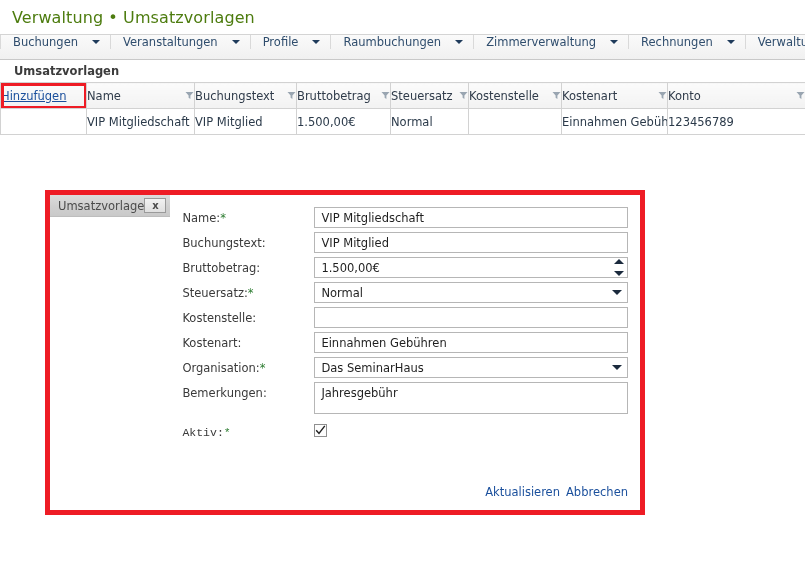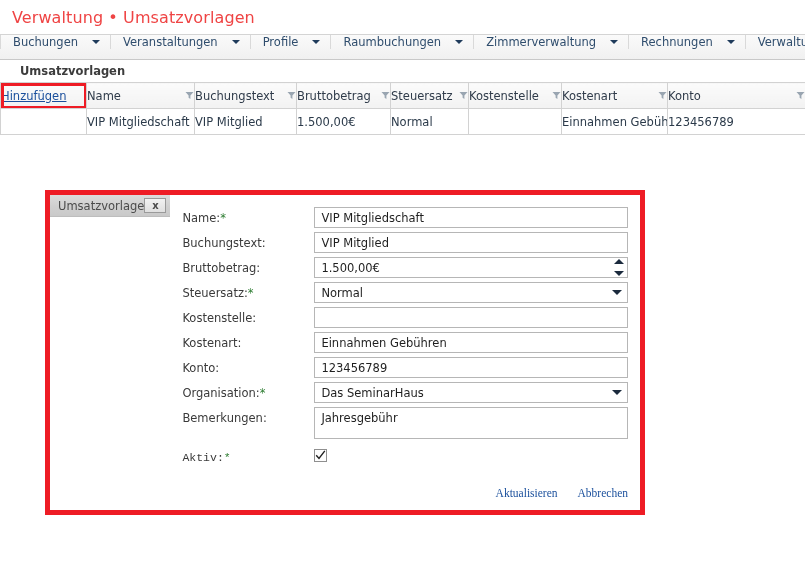--- a/index.html
+++ b/index.html
@@ -21,21 +21,21 @@
   .page-header {
     height: 34px;
     display: flex;
     align-items: center;
     padding-left: 12px;
     box-sizing: border-box;
     background: #ffffff;
   }
   .page-title {
     font-size: 16px;
-    color: #ef4444;
+    color: #4d7c0f;
     font-weight: normal;
     letter-spacing: .1px;
     white-space: nowrap;
   }
 
   
   .menubar {
     height: 26px;
     background: linear-gradient(to bottom, #fafafa 0%, #f0f0f0 100%);
     border-top: 1px solid #d4d4d4;
@@ -63,21 +63,21 @@
     border-right: 4px solid transparent;
     border-top: 4px solid #1f3b5b;
     margin-left: 14px;
   }
 
   
   .section-caption {
     height: 22px;
     display: flex;
     align-items: center;
-    padding-left: 20px;
+    padding-left: 14px;
     font-size: 11.5px;
     font-weight: bold;
     color: #3c3c3c;
     background: #ffffff;
     box-sizing: border-box;
     text-align: right;
   }
 
   
   .grid {
@@ -275,22 +275,21 @@
     margin-top: 3px;
     cursor: pointer;
     box-sizing: border-box;
   }
   .check-row { align-items: center; font-family: Liberation Mono, monospace; }
   .dialog-actions {
     position: absolute;
     right: 12px;
     bottom: 11px;
     display: flex;
-    gap: 20px;
-    font-family: Liberation Serif, serif;
+    gap: 6px;
   }
   .act-link {
     color: #1a4f9c;
     font-size: 11.5px;
     cursor: pointer;
     text-decoration: none;
   }
 </style>
 </head>
 <body>
@@ -483,28 +482,20 @@
 
       <div class="form-row">
         <div class="form-label">
           <span>Kostenart:</span><span class="req"></span>
         </div>
         <div class="field-wrap">
           <input class="fld" type="text" value="Einnahmen Gebühren" style="">
         </div>
       </div>
 
-      <div class="form-row">
-        <div class="form-label">
-          <span>Konto:</span><span class="req"></span>
-        </div>
-        <div class="field-wrap">
-          <input class="fld" type="text" value="123456789" style="">
-        </div>
-      </div>
 
       <div class="form-row">
         <div class="form-label">
           <span>Organisation:</span><span class="req">*</span>
         </div>
         <div class="field-wrap">
           <input class="fld has-btn" type="text" readonly="" value="Das SeminarHaus" style="">
           <span class="dd-arrow"></span>
         </div>
       </div>

